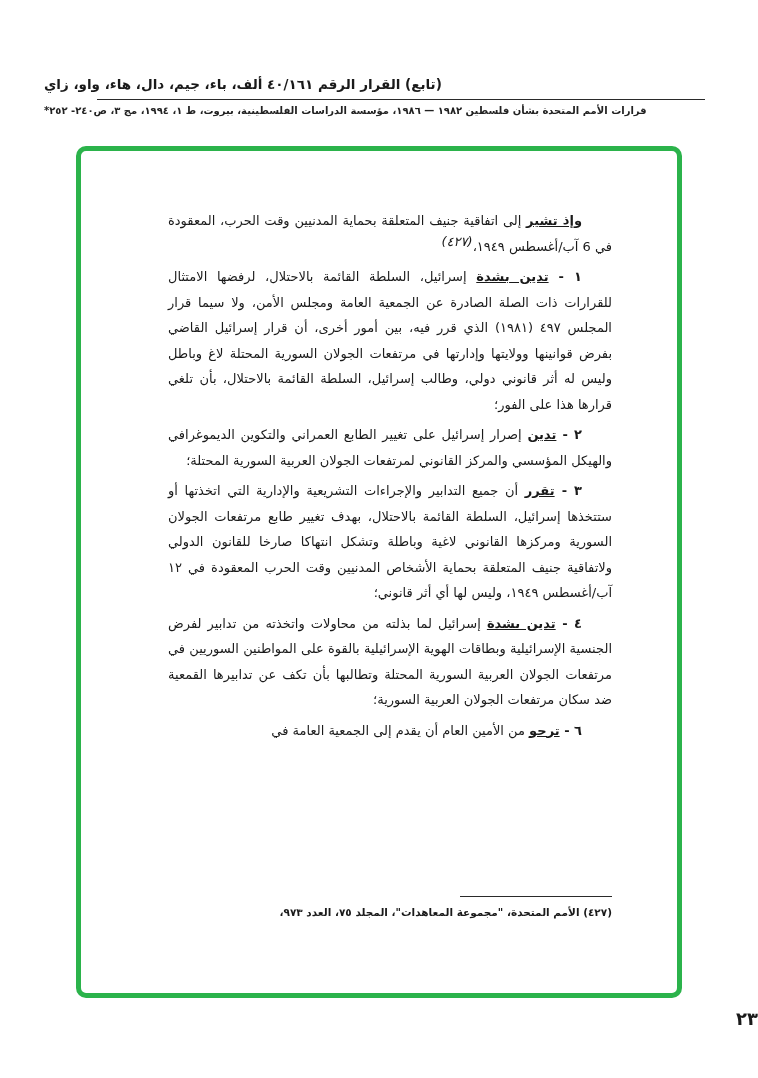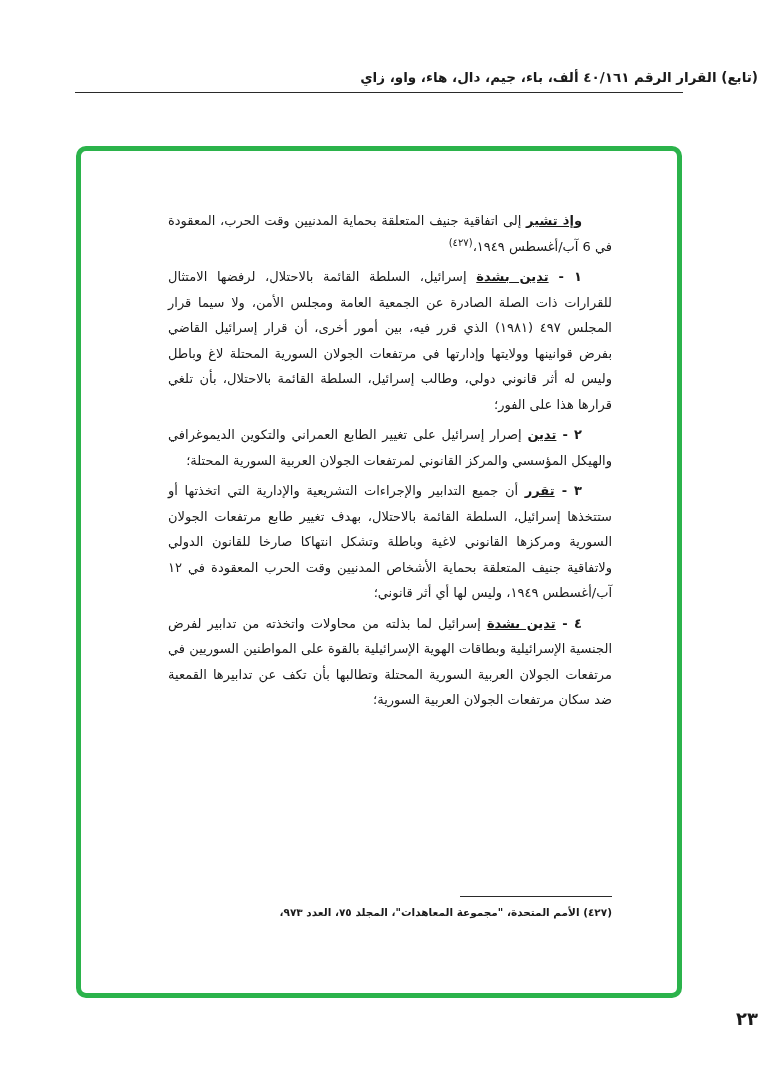--- a/index.html
+++ b/index.html
@@ -4,41 +4,41 @@
 <style>
   * { margin:0; padding:0; box-sizing:border-box; }
   html, body { background:#ffffff; }
   body {
     width:758px; height:1078px; position:relative; overflow:hidden;
     font-family:"DejaVu Sans", sans-serif; color:#1a1a1a; direction:rtl;
   }
   .page { position:absolute; inset:0; }
 
   
-  .header { position:absolute; top:69px; left:0; right:0; text-align:right; }
+  .header { position:absolute; top:76px; left:0; right:0; text-align:left;padding-left:44px; }
   .header-title { font-size:13.5px; font-weight:bold; letter-spacing:0.2px; }
   .header-rule { border:0; border-top:1.5px solid #2a2a2a; width:608px; margin:7px auto 5px auto; }
   .header-source { font-size:10px; font-weight:bold; color:#222; }
 
   
   .frame {
     position:absolute; top:146px; right:76px; width:606px; height:852px;
     border:5px solid #2bb34b; border-radius:10px; background:transparent;
   }
 
   
   .content {
     position:absolute; top:208px; right:146px; width:444px;
     direction:rtl; text-align:justify;
     font-size:13px; line-height:25.5px;
   }
   .para { text-indent:30px; margin-bottom:5px; }
   .num  { font-weight:bold; }
   .lead { font-weight:bold;text-decoration:underline; }
-  .note-ref { font-size:10px; vertical-align:super; line-height:0; }
+  .note-ref { font-size:13px; vertical-align:super; line-height:0;font-style:italic; }
 
   
   .footnote {
     position:absolute; top:896px; right:146px; width:444px;
     background:#ffffff; direction:rtl; text-align:right;
     font-size:10.5px; font-weight:bold; line-height:17px;
   }
   .footnote-rule { width:152px; border:0; border-top:1.5px solid #2a2a2a; margin:0 0 7px 0; }
 
   
@@ -48,37 +48,39 @@
   }
 </style>
 </head>
 <body>
 
 <div class="page">
 
   <div class="header">
     <div class="header-title">(تابع) القرار الرقم ٤٠/١٦١ ألف، باء، جيم، دال، هاء، واو، زاي</div>
     <hr class="header-rule">
+    <div class="header-source">قرارات الأمم المتحدة بشأن فلسطين ١٩٨٢ — ١٩٨٦، مؤسسة الدراسات الفلسطينية، بيروت، ط ١، ١٩٩٤، مج ٣، ص٢٤٠- ٢٥٢*</div>
   </div>
 
   <div class="frame"></div>
 
   <div class="content">
 
     <p class="para"><span class="lead">وإذ تشير</span><span> إلى اتفاقية جنيف المتعلقة بحماية المدنيين وقت الحرب، المعقودة في 6 آب/أغسطس ١٩٤٩،</span><sup class="note-ref">(٤٢٧)</sup></p>
 
     <p class="para"><span class="num">١ - </span><span class="lead">تدين بشدة</span><span> إسرائيل، السلطة القائمة بالاحتلال، لرفضها الامتثال للقرارات ذات الصلة الصادرة عن الجمعية العامة ومجلس الأمن، ولا سيما قرار المجلس ٤٩٧ (١٩٨١) الذي قرر فيه، بين أمور أخرى، أن قرار إسرائيل القاضي بفرض قوانينها وولايتها وإدارتها في مرتفعات الجولان السورية المحتلة لاغ وباطل وليس له أثر قانوني دولي، وطالب إسرائيل، السلطة القائمة بالاحتلال، بأن تلغي قرارها هذا على الفور؛</span></p>
 
     <p class="para"><span class="num">٢ - </span><span class="lead">تدين</span><span> إصرار إسرائيل على تغيير الطابع العمراني والتكوين الديموغرافي والهيكل المؤسسي والمركز القانوني لمرتفعات الجولان العربية السورية المحتلة؛</span></p>
 
     <p class="para"><span class="num">٣ - </span><span class="lead">تقرر</span><span> أن جميع التدابير والإجراءات التشريعية والإدارية التي اتخذتها أو ستتخذها إسرائيل، السلطة القائمة بالاحتلال، بهدف تغيير طابع مرتفعات الجولان السورية ومركزها القانوني لاغية وباطلة وتشكل انتهاكا صارخا للقانون الدولي ولاتفاقية جنيف المتعلقة بحماية الأشخاص المدنيين وقت الحرب المعقودة في ١٢ آب/أغسطس ١٩٤٩، وليس لها أي أثر قانوني؛</span></p>
 
     <p class="para"><span class="num">٤ - </span><span class="lead">تدين بشدة</span><span> إسرائيل لما بذلته من محاولات واتخذته من تدابير لفرض الجنسية الإسرائيلية وبطاقات الهوية الإسرائيلية بالقوة على المواطنين السوريين في مرتفعات الجولان العربية السورية المحتلة وتطالبها بأن تكف عن تدابيرها القمعية ضد سكان مرتفعات الجولان العربية السورية؛</span></p>
 
 
+    <p class="para"><span class="num">٦ - </span><span class="lead">ترجو</span><span> من الأمين العام أن يقدم إلى الجمعية العامة في</span></p>
 
   </div>
 
   <div class="footnote">
     <hr class="footnote-rule">
     <div>(٤٢٧) الأمم المتحدة، "مجموعة المعاهدات"، المجلد ٧٥، العدد ٩٧٣،</div>
   </div>
 
   <div class="page-number">٢٣</div>
 

